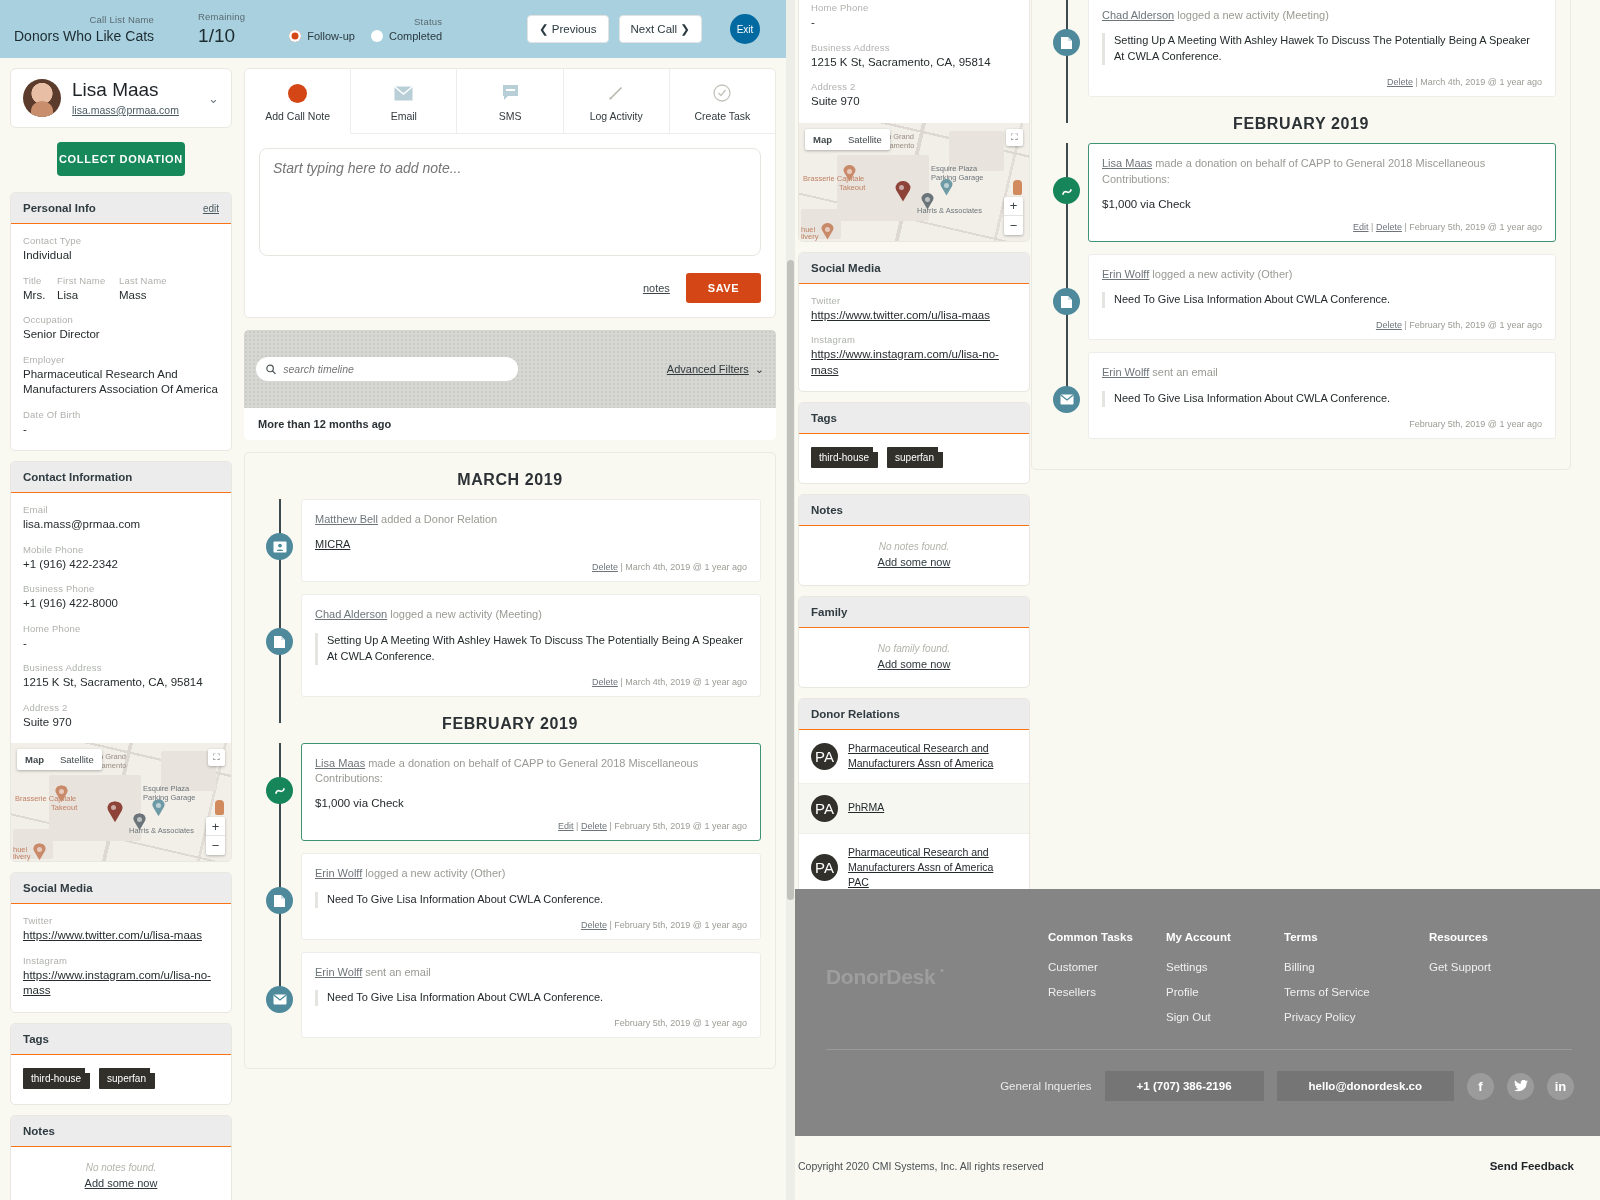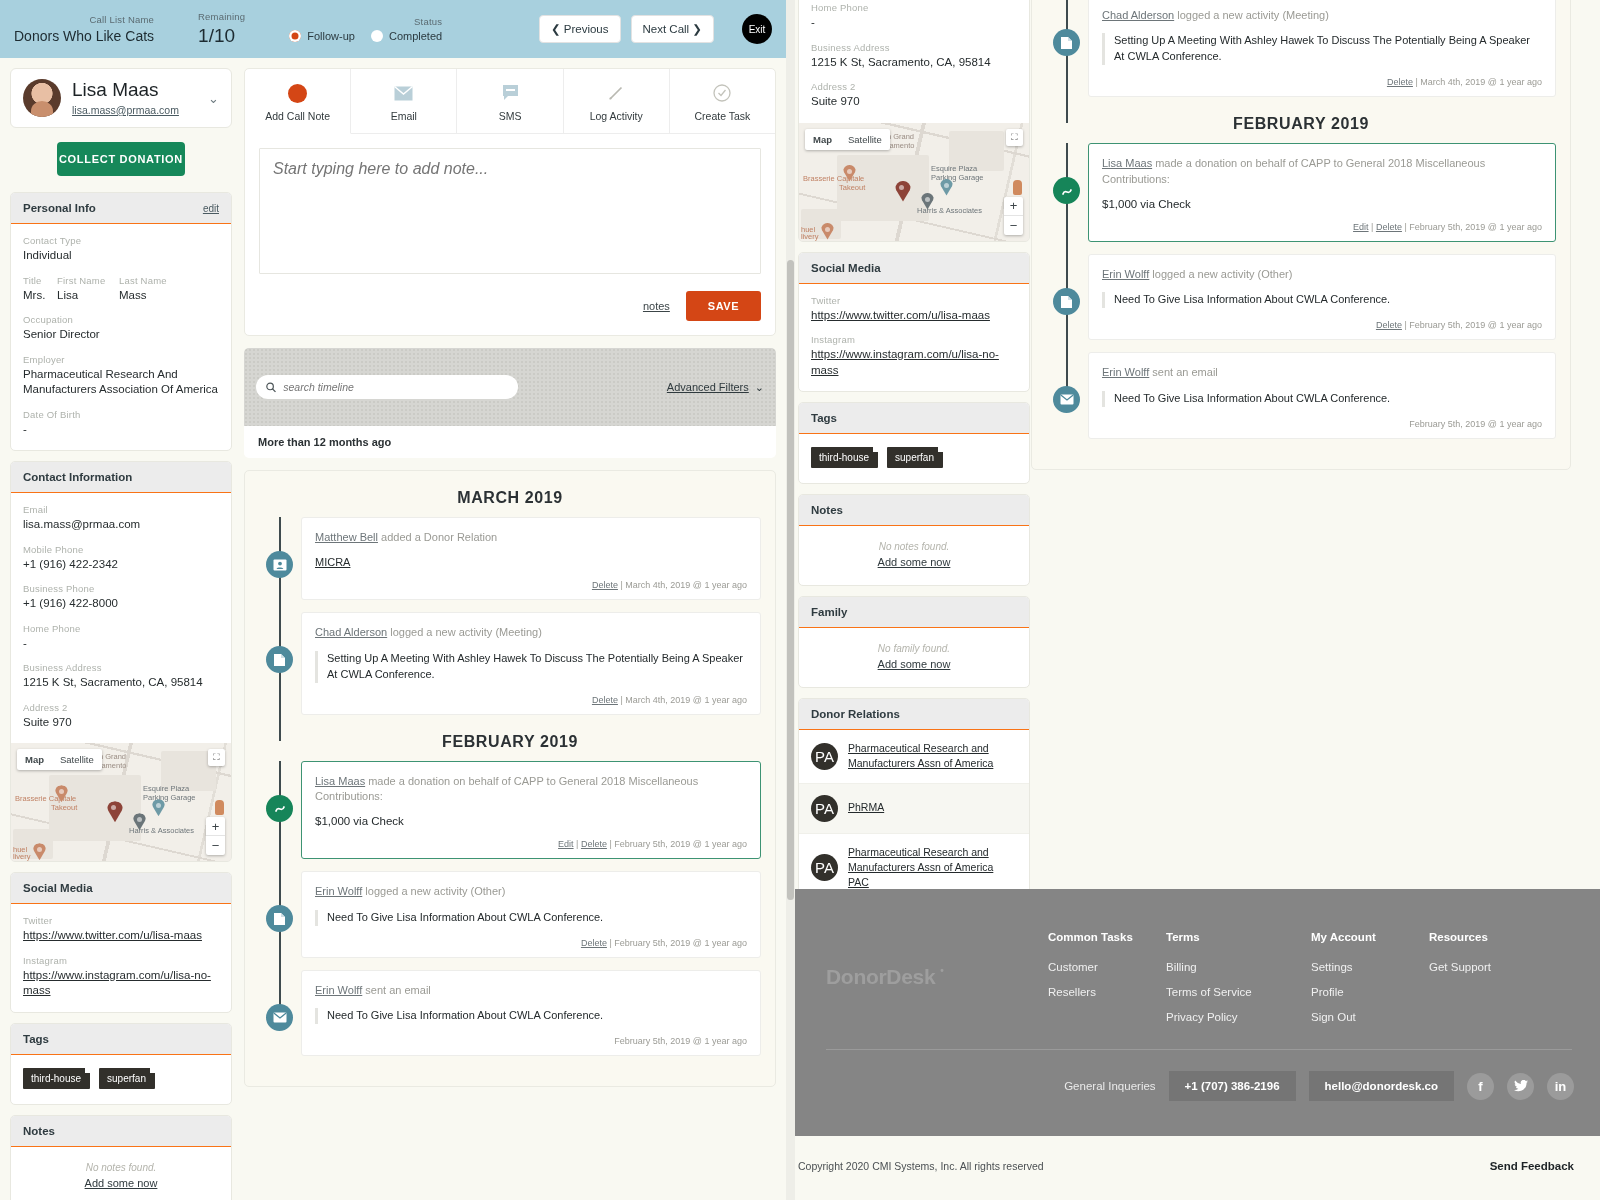--- a/index.html
+++ b/index.html
@@ -33,23 +33,23 @@
     display: inline-block; position: relative;
   }
   .dot.on { background: #d44615; box-shadow: inset 0 0 0 2.5px #fff; }
   .cb-nav { margin-left: auto; display: flex; align-items: center; gap: 10px; }
   .navbtn {
     background: #fff; border: 1px solid #e2e2e2; border-radius: 4px;
     font-size: 11.5px; color: #2b3a40; padding: 6px 11px; cursor: pointer;
     white-space: nowrap;
   }
   .exitbtn {
-    width: 30px; height: 30px; border-radius: 50%; background: #000000; color: #fff;
+    width: 30px; height: 30px; border-radius: 50%; background: #0369a1; color: #fff;
     font-size: 10px; display: flex; align-items: center; justify-content: center;
-    margin-left: 18px; cursor: pointer;
+    margin-left: 18px; margin-right: 12px; cursor: pointer;
   }
 
   .body-cols { display: flex; align-items: flex-start; padding: 10px; gap: 12px; }
 
   
   .card {
     background: #fff; border: 1px solid #e8e8e0; border-radius: 5px;
     margin-bottom: 10px; overflow: hidden;
   }
   .card-head {
@@ -164,22 +164,22 @@
   .tab {
     flex: 1; padding: 13px 0 11px; text-align: center; border-right: 1px solid #ededed;
     cursor: pointer; border-bottom: 1px solid #ededed;
   }
   .tab:last-child { border-right: none; }
   .tab.active { border-bottom-color: transparent; }
   .tab-ico { height: 22px; display: flex; align-items: center; justify-content: center; margin-bottom: 6px; }
   .tab-lab { font-size: 10.5px; color: #333b3e; }
   .note-area { padding: 14px 14px 14px; }
   .note-box {
-    width: 100%; height: 126px; border: 1px solid #e6e6e0; border-radius: 1px;
-    padding: 11px 13px; font-size: 16px; color: #9a9a93; font-style: italic;
+    width: 100%; height: 108px; border: 1px solid #e6e6e0; border-radius: 8px;
+    padding: 11px 13px; font-size: 14px; color: #9a9a93; font-style: italic;
     font-family: "Liberation Sans", sans-serif; resize: none; outline: none;
   }
   .note-actions { display: flex; align-items: center; justify-content: flex-end; gap: 16px; margin-top: 13px; }
   .cancel { font-size: 11px; color: #3c4548; text-decoration: underline; cursor: pointer; }
   .savebtn {
     background: #d44615; color: #fff; border: none; border-radius: 3px;
     padding: 9px 22px; font-size: 11px; font-weight: bold; letter-spacing: .5px; cursor: pointer;
   }
 
   .searchbar {
@@ -247,21 +247,21 @@
   .f-logo { width: 222px; padding-top: 34px; }
   .f-logo .lg { font-size: 21px; color: #9e9e9e; font-weight: bold; letter-spacing: -.3px; position: relative; display: inline-block; }
   .f-logo .lg sup { font-size: 10px; position: absolute; right: -8px; top: 0; }
   .f-col { width: 118px; }
   .f-col.wide { width: 145px; }
   .f-h { font-size: 11.5px; color: #fff; font-weight: bold; margin-bottom: 18px; }
   .f-l { font-size: 11.5px; color: #f0f0f0; margin-bottom: 13px; cursor: pointer; }
   .f-div { position: absolute; left: 40px; right: 28px; top: 160px; height: 1px; background: #9a9a9a; }
   .f-contact { position: absolute; left: 0; right: 26px; top: 182px; display: flex; align-items: center; justify-content: flex-end; gap: 13px; }
   .f-ci { font-size: 11.5px; color: #eaeaea; }
-  .f-pill { background: #757575; color: #fff; font-size: 11.5px; font-weight: bold; padding: 9px 16px; cursor: pointer; }
+  .f-pill { background: #757575; color: #fff; font-size: 11.5px; font-weight: bold; padding: 9px 32px; cursor: pointer; }
   .f-soc { width: 27px; height: 27px; border-radius: 50%; background: #9b9b9b; color: #fff; font-size: 13px; font-weight: bold; display: flex; align-items: center; justify-content: center; cursor: pointer; }
   .copyrow { position: absolute; left: 0; top: 1136px; width: 814px; height: 60px; background: #f9f9f2; display: flex; align-items: center; padding: 0 26px 0 12px; }
   .copytxt { font-size: 10.5px; color: #4b5053; }
   .feedback { margin-left: auto; font-size: 11.5px; color: #1d2326; font-weight: bold; cursor: pointer; }
 </style>
 </head>
 <body>
 
 <div class="app">
 
@@ -819,31 +819,31 @@
     <div class="footer">
       <div class="f-inner">
         <div class="f-logo">
           <span class="lg"><span>DonorDesk</span><sup>•</sup></span>
         </div>
         <div class="f-col">
           <div class="f-h">Common Tasks</div>
           <div class="f-l">Customer</div>
           <div class="f-l">Resellers</div>
         </div>
+        <div class="f-col">
+          <div class="f-h">My Account</div>
+          <div class="f-l">Settings</div>
+          <div class="f-l">Profile</div>
+          <div class="f-l">Sign Out</div>
+        </div>
         <div class="f-col wide">
           <div class="f-h">Terms</div>
           <div class="f-l">Billing</div>
           <div class="f-l">Terms of Service</div>
           <div class="f-l">Privacy Policy</div>
-        </div>
-        <div class="f-col">
-          <div class="f-h">My Account</div>
-          <div class="f-l">Settings</div>
-          <div class="f-l">Profile</div>
-          <div class="f-l">Sign Out</div>
         </div>
         <div class="f-col">
           <div class="f-h">Resources</div>
           <div class="f-l">Get Support</div>
         </div>
       </div>
       <div class="f-div"></div>
       <div class="f-contact">
         <span class="f-ci">General Inqueries</span>
         <span class="f-pill">+1 (707) 386-2196</span>

